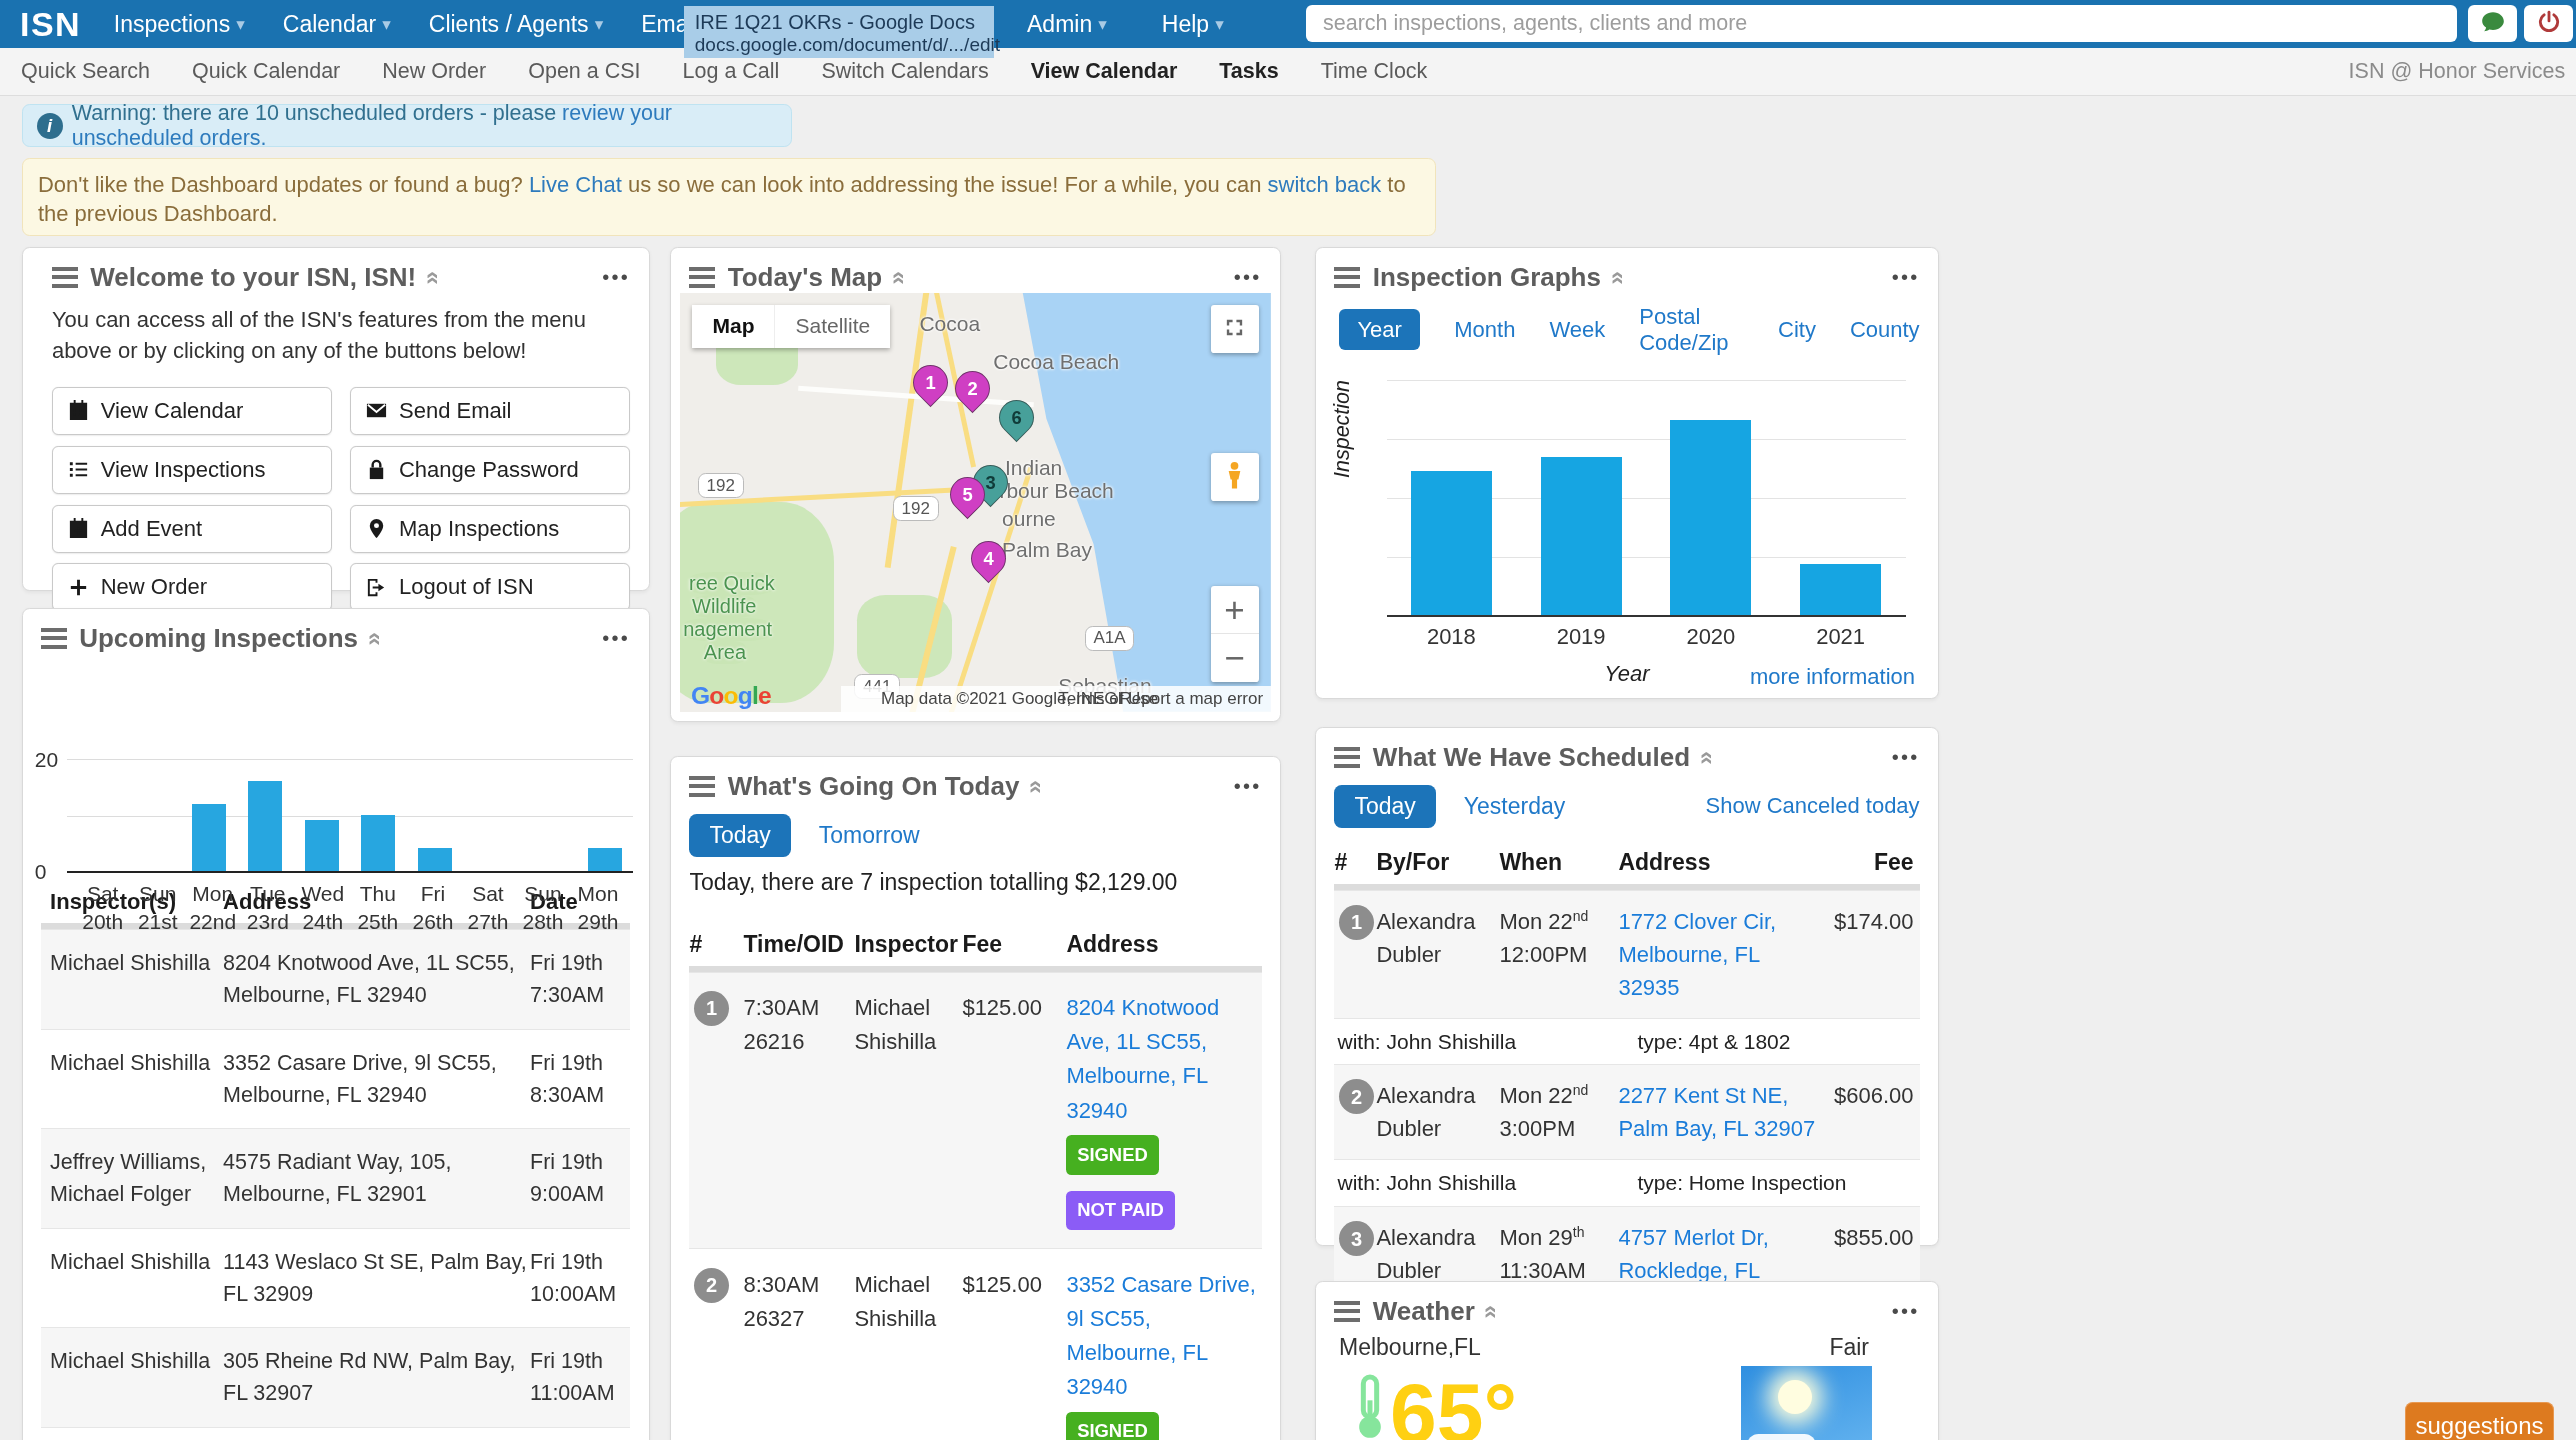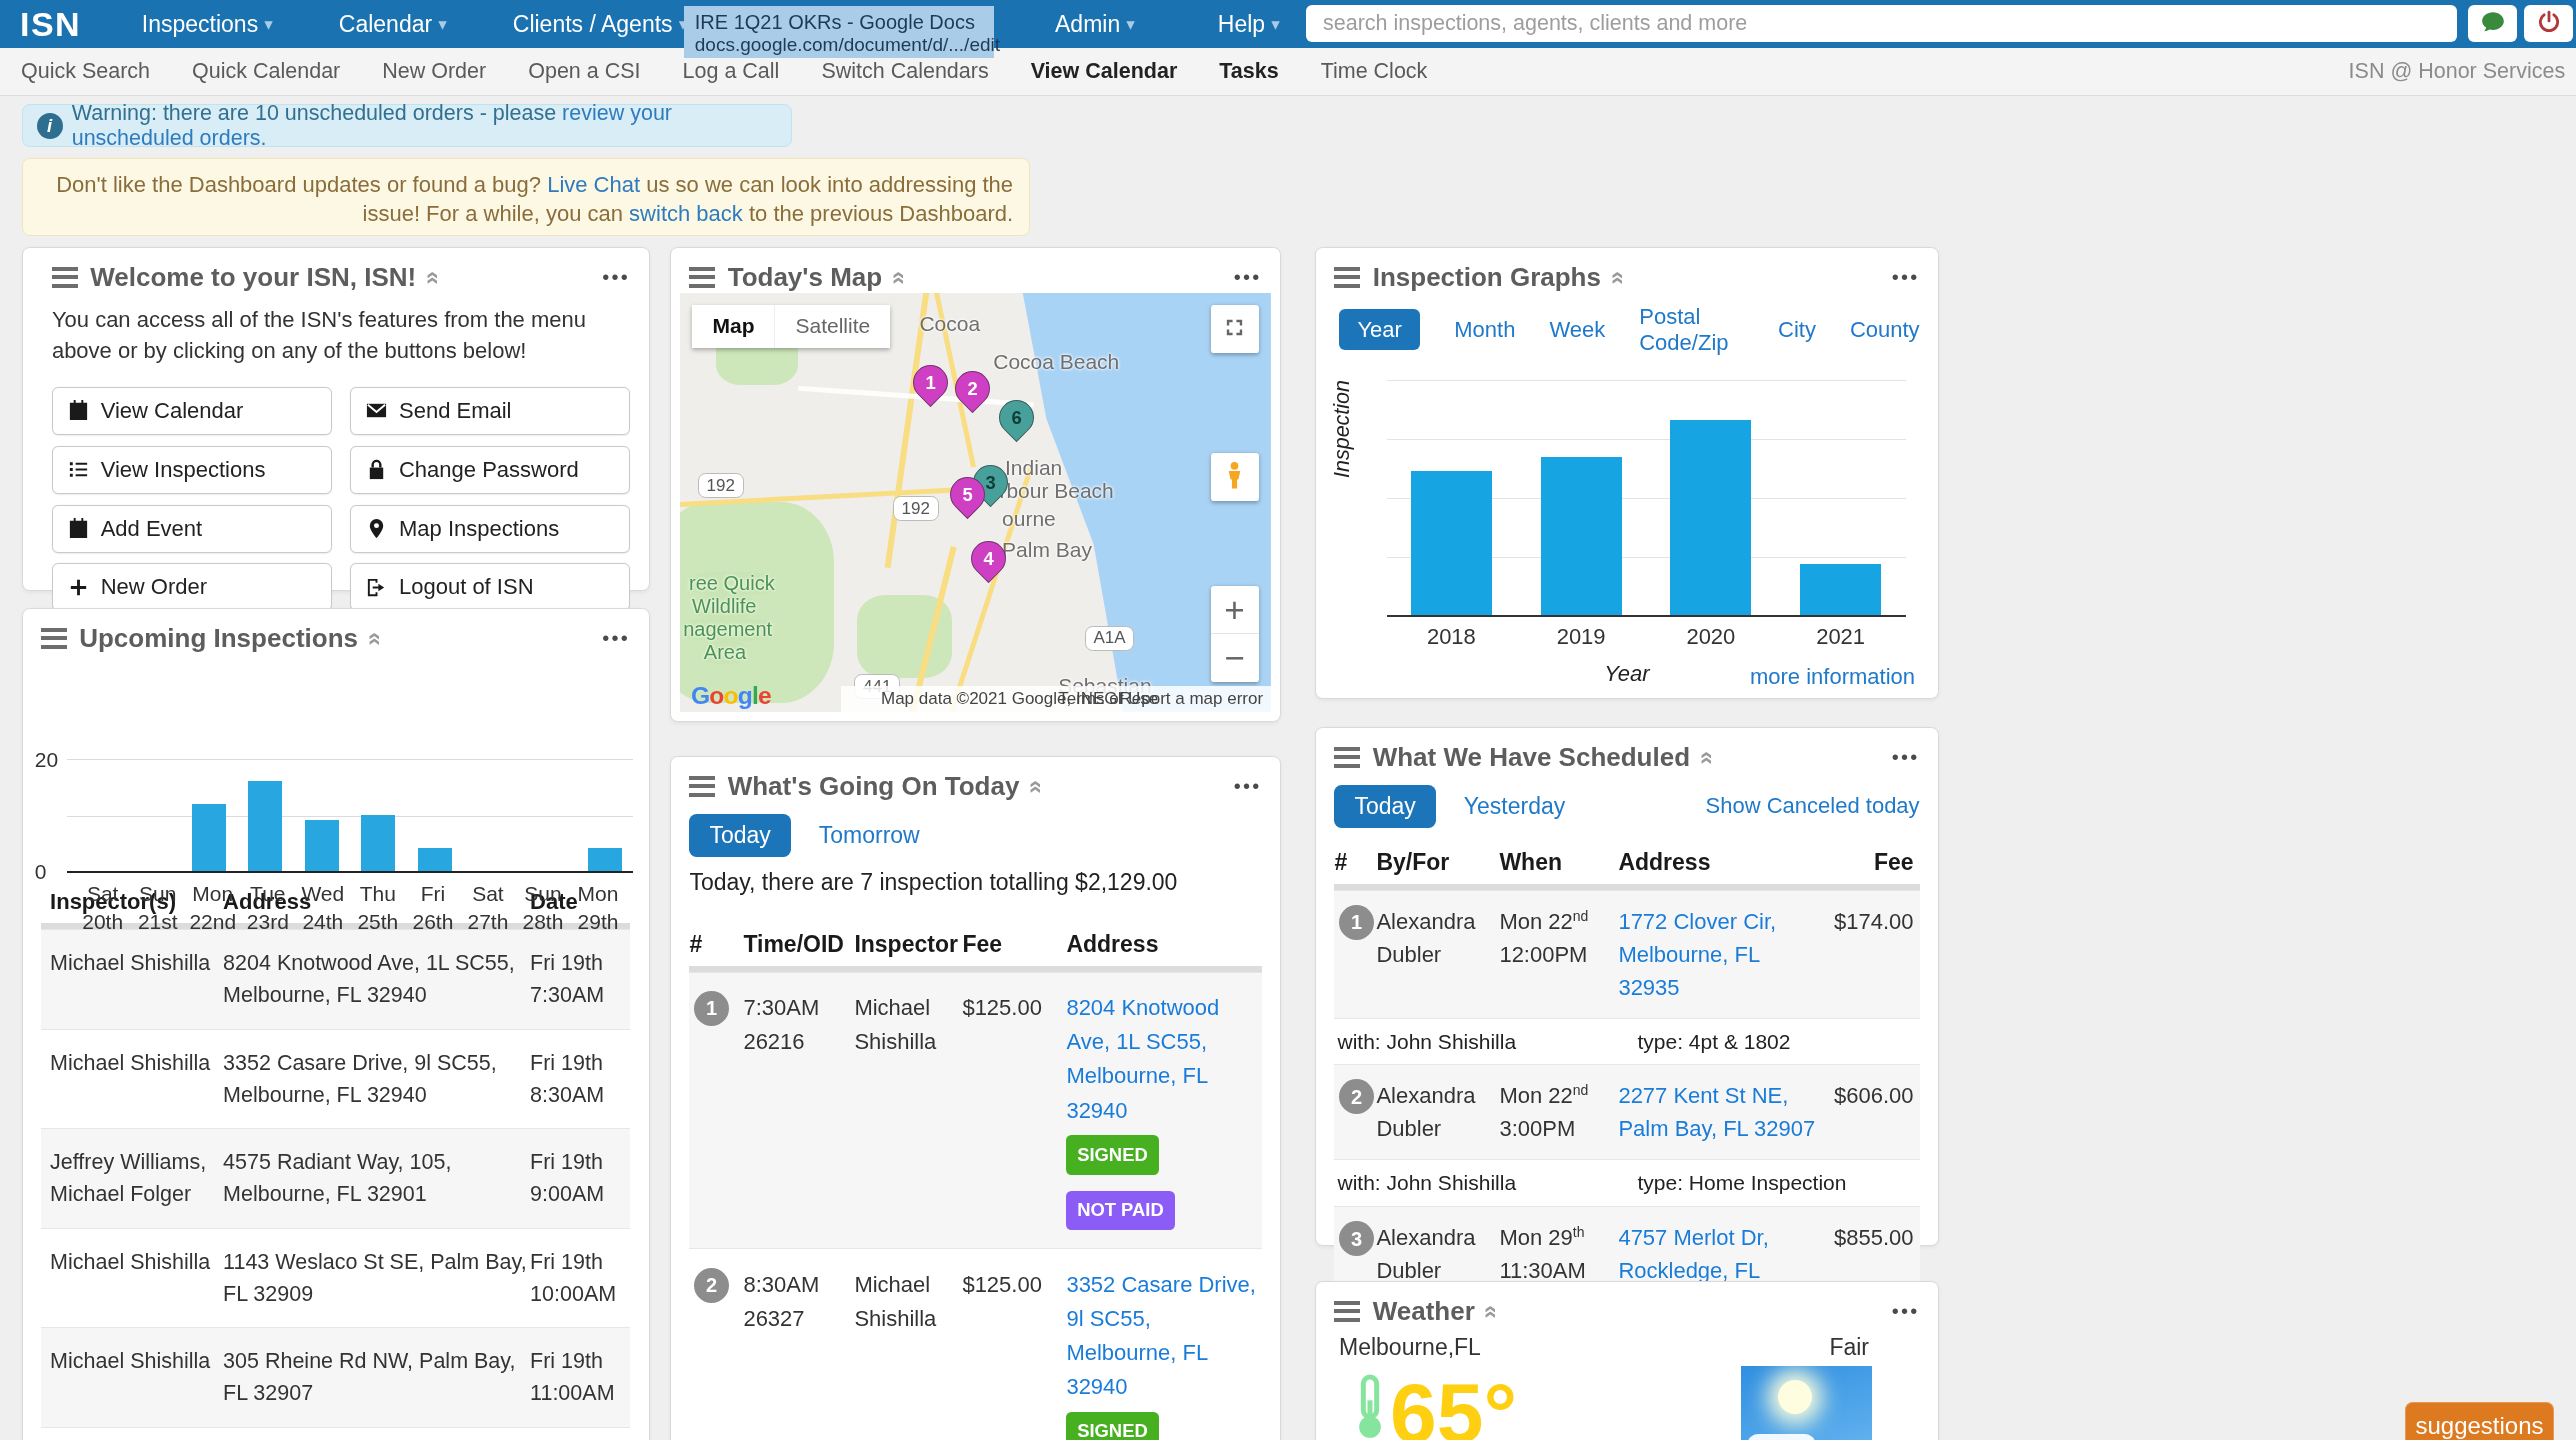--- a/index.html
+++ b/index.html
@@ -3,21 +3,21 @@
 <meta charset="utf-8">
 <style>
   * { margin:0; padding:0; box-sizing:border-box; }
   html,body { width:2576px; height:1441px; }
   body { position:relative; overflow:hidden; background:#efefef; font-family:"Liberation Sans", sans-serif; color:#333; }
 
   
   .topnav { position:absolute; left:0; top:0; width:2576px; height:48px; background:#1a72b0; display:flex; align-items:center; z-index:30; }
   .logo { color:#fff; font-weight:bold; font-size:34px; letter-spacing:1.5px; margin-left:20px; width:83px; }
   .menu-left { display:flex; gap:38px; margin-left:10.8px; }
-  .nav-item { color:#fff; font-size:23px; cursor:pointer; white-space:nowrap;margin-left:28px; }
+  .nav-item { color:#fff; font-size:23px; cursor:pointer; white-space:nowrap; }
   .caret { color:#a9cbe5; font-size:17px; margin-left:6.1px; vertical-align:1.5px; }
   .menu-right { position:absolute; left:1027px; top:0; height:48px; display:flex; gap:55px; align-items:center; }
   .nav-tooltip { position:absolute; left:684px; top:6.1px; width:310px; height:52px; background:#a9cde8; padding:4.6px 10.8px; z-index:40; }
   .nav-tooltip .l1 { color:#1d3a57; font-size:20px; }
   .nav-tooltip .l2 { color:#1d3a57; font-size:19px; }
   .search { position:absolute; left:1306px; top:5.4px; width:1151px; height:37px; border:none; border-radius:6.1px; font-size:21.5px; padding:0 17px; color:#333; outline:none; }
   .search::placeholder { color:#9d9d9d; }
   .nav-iconbtn { position:absolute; top:5.4px; width:49px; height:37px; background:#fff; border:none; border-radius:6.1px; display:flex; align-items:center; justify-content:center; cursor:pointer; }
   .nav-iconbtn svg { width:26px; height:26px; }
   #btn-chat { left:2468px; }
@@ -26,21 +26,21 @@
   
   .subnav { position:absolute; left:0; top:48px; width:2576px; height:48px; background:#f4f4f4; border-bottom:0.8px solid #ddd; display:flex; align-items:center; z-index:20; }
   .sub-item { font-size:21.5px; color:#5a5a5a; padding:0 21px; cursor:pointer; white-space:nowrap; }
   .sub-item.active { color:#222; font-weight:bold; }
   .subnav-right { position:absolute; right:10.8px; font-size:21.5px; color:#8b8b8b; }
 
   
   .banner-warning { position:absolute; left:21.5px; top:104px; width:770px; height:43px; background:#d9edf7; border:0.8px solid #bfe3f1; border-radius:7.7px; display:flex; align-items:center; padding:0 14px; font-size:21.5px; color:#31708f; }
   .info-ic { width:26px; height:26px; border-radius:50%; background:#2e6e8e; color:#fff; font-size:18.4px; font-weight:bold; display:inline-flex; align-items:center; justify-content:center; margin-right:9.2px; flex:0 0 auto; font-style:italic; }
   .banner-warning a, .banner-info a { color:#2e7bbd; text-decoration:none; cursor:pointer; }
-  .banner-info { position:absolute; left:21.5px; top:158px; width:1008px; height:78px; background:#fcf8e3; border:0.8px solid #f1e4bb; border-radius:7.7px; padding:10.8px 15.4px; font-size:22px; line-height:1.35; color:#8a6d3b;text-align:right; }
+  .banner-info { position:absolute; left:21.5px; top:158px; width:1414px; height:78px; background:#fcf8e3; border:0.8px solid #f1e4bb; border-radius:7.7px; padding:10.8px 15.4px; font-size:22px; line-height:1.35; color:#8a6d3b; }
 
   
   .card { position:absolute; background:#fff; border:0.8px solid #d9d9d9; border-radius:7.7px; box-shadow:0 1.5px 3.8px rgba(0,0,0,.05); }
   .card-head { display:flex; align-items:center; padding:14px 18.4px 7.7px 18.4px; }
   .burger { width:26px; height:21px; background:repeating-linear-gradient(#6d6d6d 0 3.8px, transparent 3.8px 8.4px); margin-right:12.3px; flex:0 0 auto; }
   .card-title { font-size:26px; font-weight:bold; color:#5d5d5d; }
   .chev { display:inline-block; transform:rotate(-90deg); color:#9a9a9a; font-size:24.6px; margin-left:7.7px; font-weight:bold; }
   .dots { margin-left:auto; color:#4a4a4a; font-size:20px; letter-spacing:2.3px; cursor:pointer; }
 
   

